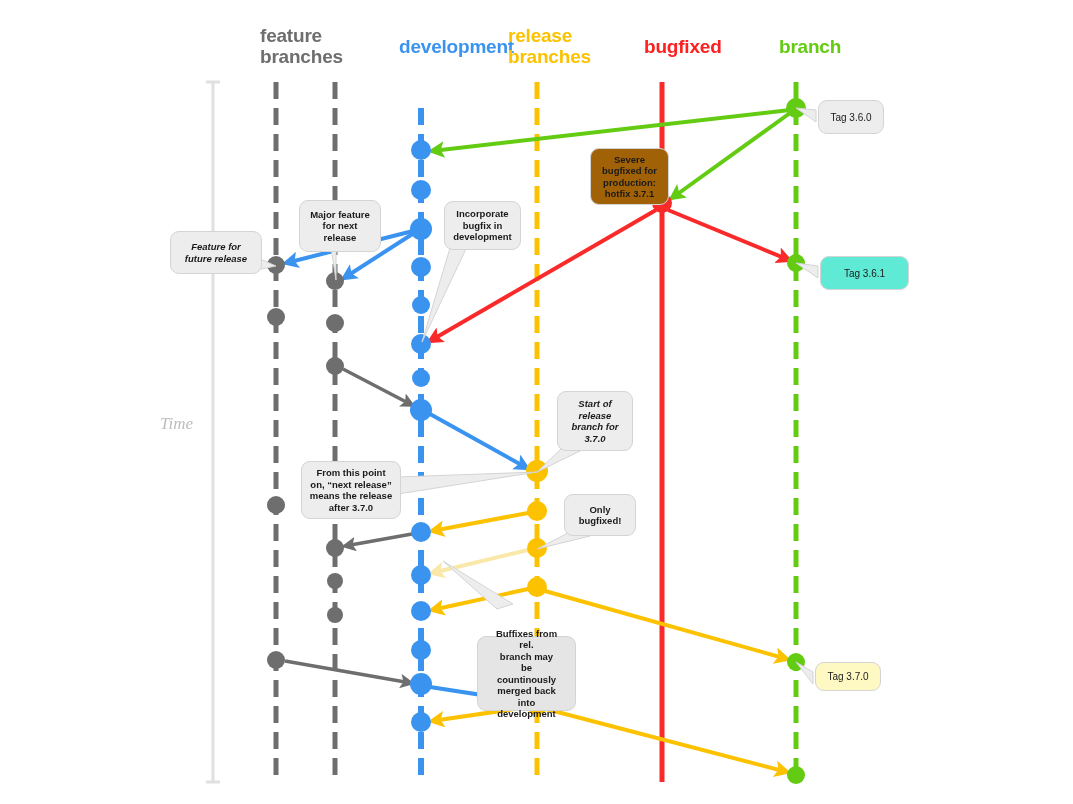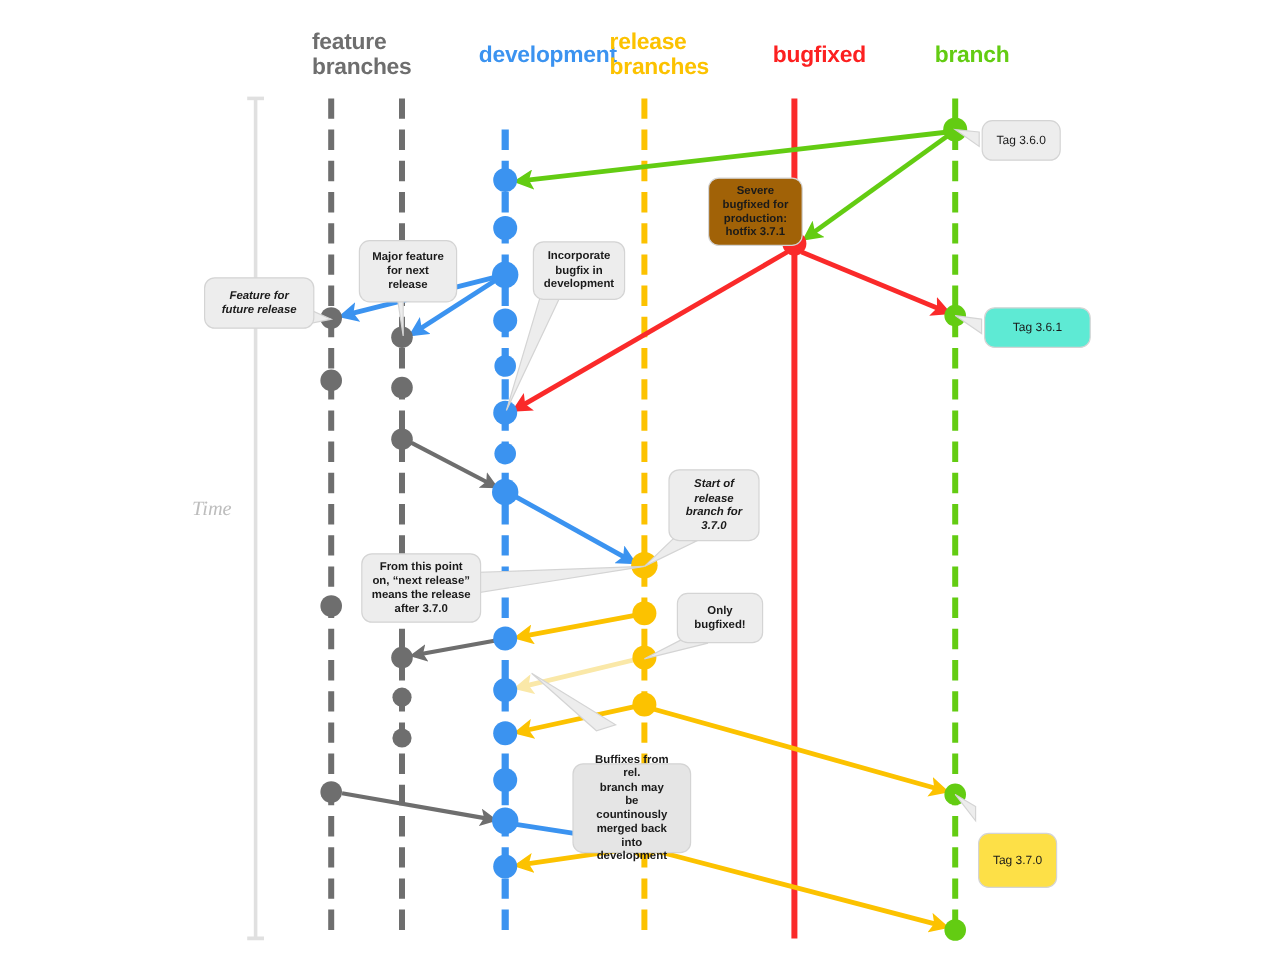--- a/index.html
+++ b/index.html
@@ -206,19 +206,19 @@
 development</span>
       </div>
     </div>
   <div id="tags-host">
       <div style="position: absolute; left: 818px; top: 100px; width: 66px; height: 34px; background: rgb(237, 237, 237); border: 1px solid rgb(212, 212, 212); border-radius: 9px; display: flex; align-items: center; justify-content: center; box-sizing: border-box; padding: 2px 4px;">
         <span class="tag-text">Tag 3.6.0</span>
       </div>
       <div style="position: absolute; left: 820px; top: 256px; width: 89px; height: 34px; background: #5eead4; border: 1px solid rgb(212, 212, 212); border-radius: 9px; display: flex; align-items: center; justify-content: center; box-sizing: border-box; padding: 2px 4px;">
         <span class="tag-text">Tag 3.6.1</span>
       </div>
-      <div style="position: absolute; left: 815px; top: 662px; width: 66px; height: 46px; background: #fde047; border: 1px solid rgb(212, 212, 212); border-radius: 9px; display: flex; align-items: center; justify-content: center; box-sizing: border-box; padding: 2px 4px; margin-top: 32px;">
+      <div style="position: absolute; left: 815px; top: 662px; width: 66px; height: 29px; background: #fef9c3; border: 1px solid rgb(212, 212, 212); border-radius: 9px; display: flex; align-items: center; justify-content: center; box-sizing: border-box; padding: 2px 4px;">
         <span class="tag-text">Tag 3.7.0</span>
       </div>
     </div>
 
   <div class="time-label" id="time-label" style="left: 160px; top: 382px; color: rgb(189, 189, 189); margin-top: 32px;">Time</div>
 </div>
 
 </body></html>

